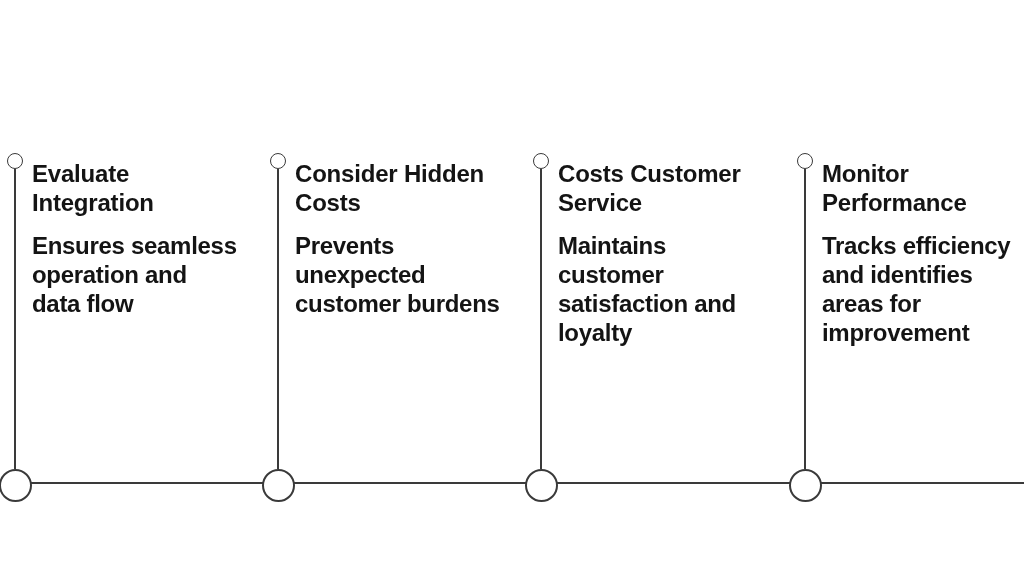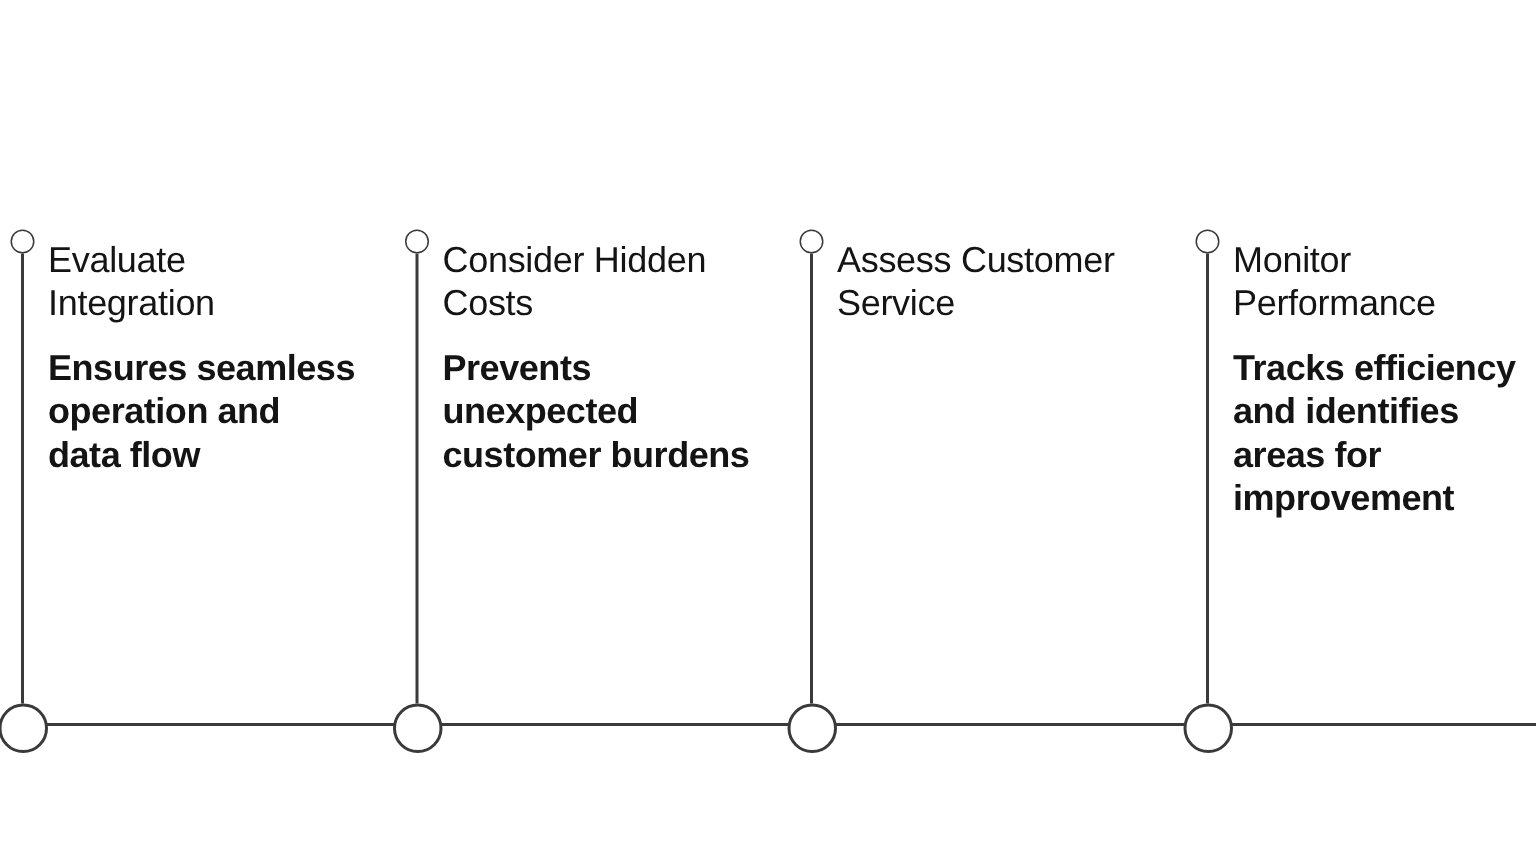--- a/index.html
+++ b/index.html
@@ -67,21 +67,21 @@
   .text-block{
     position:absolute;
     left:17px;
     top:159px;
     width:218px;
     color:var(--text-color);
   }
   .milestone-title{
     font-size:24px;
     line-height:29px;
-    font-weight:400;
+    font-weight:700;
     white-space:pre-line;
     letter-spacing:-0.2px;
   }
   .milestone-desc{
     margin-top:14px;
     font-size:24px;
     line-height:29px;
     font-weight:700;
     white-space:pre-line;
     letter-spacing:-0.3px;
@@ -118,22 +118,26 @@
 unexpected
 customer burdens</div>
     </div>
   </div>
 
   <div class="milestone" style="--cx:541px">
     <div class="stem"></div>
     <div class="dot-small"></div>
     <div class="dot-large"></div>
     <div class="text-block">
-      <div class="milestone-title">Assess Customer
+      <div class="milestone-title">Costs Customer
 Service</div>
+      <div class="milestone-desc">Maintains
+customer
+satisfaction and
+loyalty</div>
     </div>
   </div>
 
   <div class="milestone" style="--cx:805px">
     <div class="stem"></div>
     <div class="dot-small"></div>
     <div class="dot-large"></div>
     <div class="text-block">
       <div class="milestone-title">Monitor
 Performance</div>

